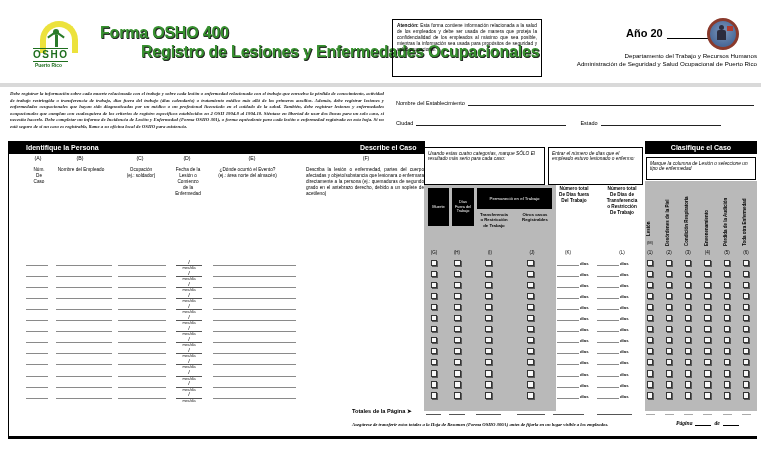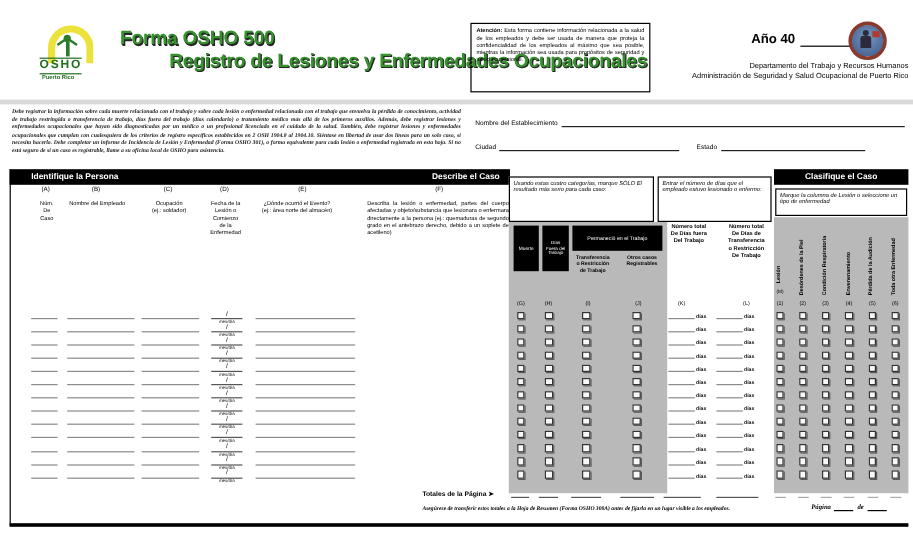--- a/index.html
+++ b/index.html
@@ -73,31 +73,31 @@
     <div class="arch"></div>
     <div class="fig-head"></div>
     <div class="fig-body"></div>
     <div class="fig-armL"></div>
     <div class="fig-armR"></div>
     <div class="osha-text">OSHO</div>
     <div class="pr-text">Puerto Rico</div>
   </div>
 
   <div class="title">
-    <div class="l1">Forma OSHO 500</div>
+    <div class="l1">Forma OSHO 400</div>
     <div class="l2">Registro de Lesiones y Enfermedades Ocupacionales</div>
   </div>
 
   <div class="attention">
     <b>Atención:</b>
     <span>Esta forma contiene información relacionada a la salud de los empleados y debe ser usada de manera que proteja la confidencialidad de los empleados al máximo que sea posible, mientras la información sea usada para propósitos de seguridad y salud ocupacional.</span>
   </div>
 
   <div class="anio">
-    <span>Año 40</span>
+    <span>Año 20</span>
     <span class="blank"></span>
   </div>
 
   <div class="seal">
     <div class="fh"></div>
     <div class="fb"></div>
     <div class="fl"></div>
   </div>
 
   <div class="dept">

